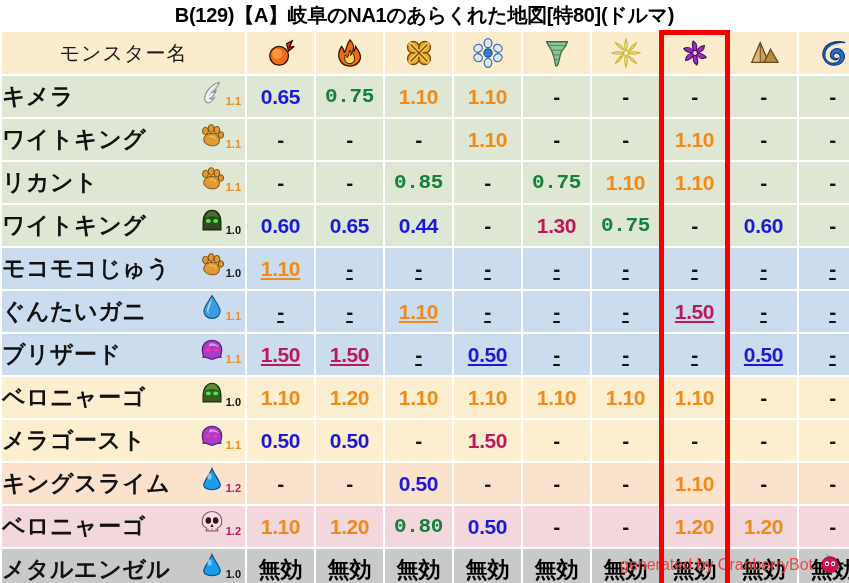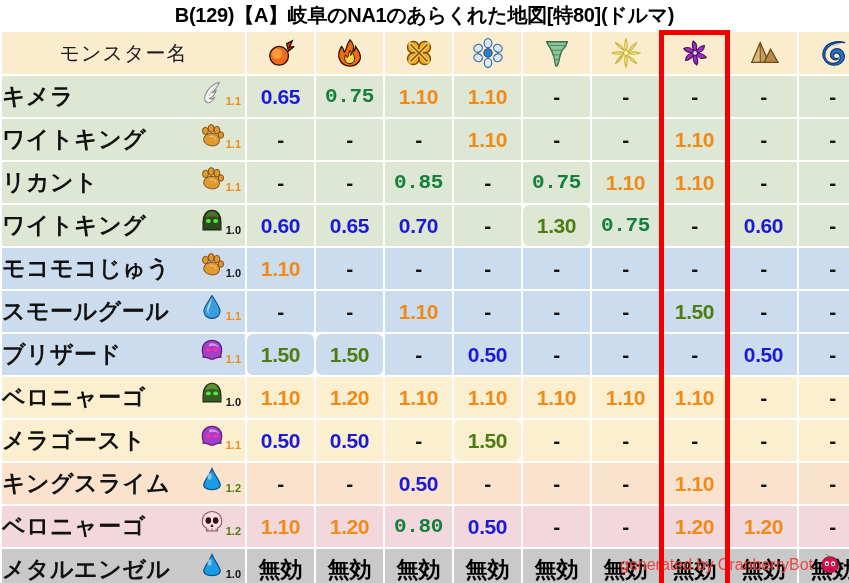--- a/index.html
+++ b/index.html
@@ -122,26 +122,26 @@
   .dash {
     color: #111111;
     font-size: 21px;
     font-weight: bold;
   }
 
   
   .v-dblue  { color: #1a1ad6; }
   .v-lblue  { color: #15803d; font-family: Liberation Mono, monospace; }
   .v-orange { color: #f08a18; }
-  .v-red    { color: #4d7c0f; border-radius: 6px; }
+  .v-red    { color: #be185d; }
   .v-black  { color: #111111; }
 
   
   .bg-green  td { background: #dee7d3; }
-  .bg-blue   td { background: #ccdcef; }
+  .bg-blue   td { background: #ccdcef; text-decoration: underline; }
   .bg-cream  td { background: #fcefd0; }
   .bg-peach  td { background: #fae2cd; }
   .bg-pink   td { background: #f2d7dc; }
   .bg-gray   td { background: #c9c9c9; }
 
   
   #redbox {
     position: absolute;
     border: 5px solid #f50000;
     pointer-events: none;
@@ -333,21 +333,21 @@
               <span class="mon-ico"><svg width="26" height="26" viewBox="0 0 32 32">
                   <path d="M16 3 C23 3 27 9 27 17 L27 27 L5 27 L5 17 C5 9 9 3 16 3Z" fill="#2e4a1c" stroke="#17250d" stroke-width="1.4"></path>
                   <path d="M16 4 C20 4 23 7 24 12 C20 10 12 10 8 12 C9 7 12 4 16 4Z" fill="#4c7030"></path>
                   <ellipse cx="11.5" cy="16" rx="3" ry="2.4" fill="#4cf040"></ellipse>
                   <ellipse cx="20.5" cy="16" rx="3" ry="2.4" fill="#4cf040"></ellipse>
                 </svg></span>
               <span class="mon-lv v-black">1.0</span>
             </span></td>
           <td class="val v-dblue">0.60</td>
           <td class="val v-dblue">0.65</td>
-          <td class="val v-dblue">0.70</td>
+          <td class="val v-dblue">0.44</td>
           <td class="val dash ">-</td>
           <td class="val v-red">1.30</td>
           <td class="val v-lblue">0.75</td>
           <td class="val dash ">-</td>
           <td class="val v-dblue">0.60</td>
           <td class="val dash ">-</td>
         </tr>
         <tr class="bg-blue">
           <td class="mname"><span class="mname-text">モコモコじゅう</span><span class="mname-right">
               <span class="mon-ico"><svg width="26" height="26" viewBox="0 0 32 32">
@@ -366,21 +366,21 @@
           <td class="val dash ">-</td>
           <td class="val dash ">-</td>
           <td class="val dash ">-</td>
           <td class="val dash ">-</td>
           <td class="val dash ">-</td>
           <td class="val dash ">-</td>
           <td class="val dash ">-</td>
           <td class="val dash ">-</td>
         </tr>
         <tr class="bg-blue">
-          <td class="mname"><span class="mname-text">スモールグール</span><span class="mname-right">
+          <td class="mname"><span class="mname-text">ぐんたいガニ</span><span class="mname-right">
               <span class="mon-ico"><svg width="26" height="26" viewBox="0 0 32 32">
                   <path d="M16 2 C11 10 6 16 6 21 C6 26 10 30 16 30 C22 30 26 26 26 21 C26 16 21 10 16 2Z" fill="#3a9de0" stroke="#15527f" stroke-width="1.3"></path>
                   <path d="M16 5 C13 11 10 15 10 20 C10 23 12 25 14 26 C11 24 11 20 13 16 C14.5 12 15.5 8 16 5Z" fill="#a9dcf7"></path>
                 </svg></span>
               <span class="mon-lv v-orange">1.1</span>
             </span></td>
           <td class="val dash ">-</td>
           <td class="val dash ">-</td>
           <td class="val v-orange">1.10</td>
           <td class="val dash ">-</td>

